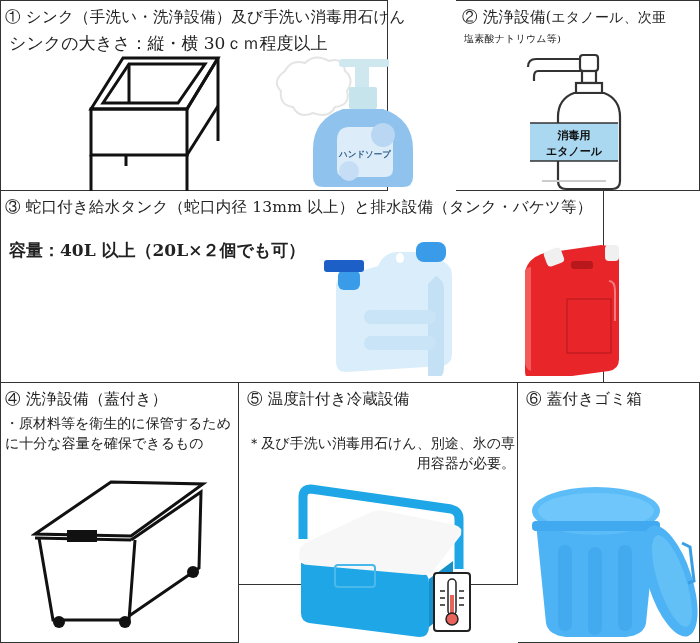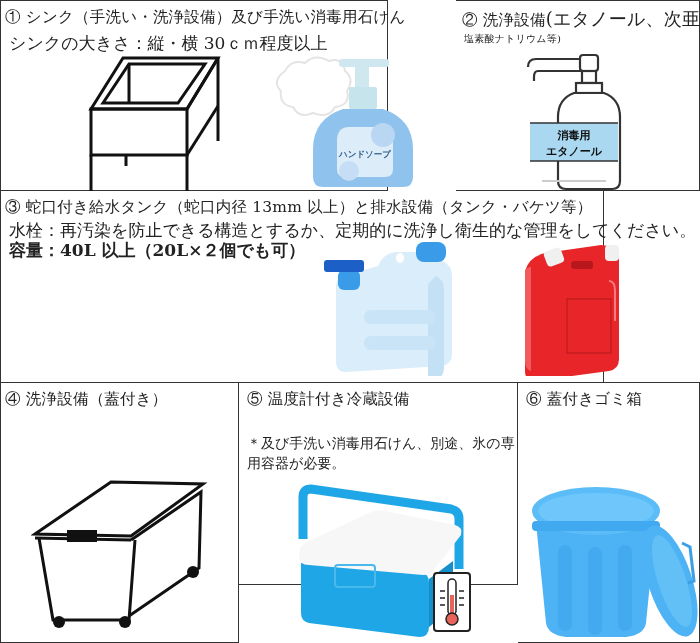--- a/index.html
+++ b/index.html
@@ -50,21 +50,21 @@
     <path d="M80,74 h32 q12,2 12,14 v28 q0,8 -8,8 h-40 q-8,0 -8,-8 v-28 q0,-14 12,-14z" fill="#dcedf9"></path>
     <circle cx="114" cy="82" r="12" fill="#b9d6f3"></circle>
     <circle cx="80" cy="118" r="10" fill="#c6def5"></circle>
     <text class="svgtext" x="96" y="104" font-size="8.5" fill="#2e5d8a" text-anchor="middle">ハンドソープ</text>
   </svg>
 </div>
 
 <div class="cell bt bb br" style="left:456px;top:0;width:244px;height:191px;">
   <div class="title" style="left:6px;top:6px;">
     <span>②</span>
-    <span>洗浄設備</span><span style="font-size:18px;margin-top:44px;">(エタノール、次亜</span>
+    <span>洗浄設備</span><span style="font-size:14px;margin-top:44px;">(エタノール、次亜</span>
   </div>
   <div class="title" style="left:8px;top:31px;font-size:10px;">塩素酸ナトリウム等)</div>
 
   <svg style="left:62px;top:52px;" width="110" height="138" viewBox="0 0 110 138">
     <g fill="none" stroke="#333" stroke-width="2.2">
       <path d="M10,14 q0,-8 8,-8 h50 v12 h-48 q-4,0 -4,6 v4"></path>
       <rect x="62" y="2" width="18" height="16" rx="3" fill="#fff"></rect>
       <rect x="64" y="18" width="14" height="12" fill="#fff"></rect>
       <rect x="58" y="30" width="26" height="10" fill="#fff"></rect>
       <path d="M56,40 h30 q16,6 16,24 v64 q0,8 -8,8 h-46 q-8,0 -8,-8 v-64 q0,-18 16,-24z" fill="#fff"></path>
@@ -76,21 +76,20 @@
     <text class="svgtext" x="56" y="102" font-size="11" fill="#111" text-anchor="middle">エタノール</text>
     <line x1="24" y1="128" x2="88" y2="128" stroke="#ccc" stroke-width="2"></line>
   </svg>
 </div>
 
 <div class="cell bl br" style="left:0;top:191px;width:604px;height:191px;">
   <div class="title" style="left:4px;top:6px;">
     <span>③</span>
     <span>蛇口付き給水タンク（蛇口内径 13mm 以上）と排水設備（タンク・バケツ等）</span>
   </div>
-  <div class="note" style="left:8px;top:30px;">水栓：再汚染を防止できる構造とするか、定期的に洗浄し衛生的な管理をしてください。</div>
   <div class="note" style="left:8px;top:50px;font-weight:bold;">容量：40L 以上（20L×２個でも可）</div>
 
   <svg style="left:315px;top:47px;" width="150" height="138" viewBox="0 0 150 138">
     <path d="M20,48 q0,-8 8,-10 l34,-10 q6,-14 20,-14 h30 q10,0 16,10 q8,4 8,14 v78 q0,10 -10,12 l-96,6 q-10,0 -10,-10z" fill="#d9edfa"></path>
     <path d="M120,38 q8,4 8,14 v78 q0,10 -10,12 l-6,0 v-96z" fill="#c4e0f5"></path>
     <rect x="48" y="72" width="72" height="14" rx="7" fill="#c9e3f7"></rect>
     <rect x="48" y="98" width="72" height="14" rx="7" fill="#c9e3f7"></rect>
     <ellipse cx="84" cy="20" rx="4" ry="5" fill="#fff"></ellipse>
     <rect x="100" y="4" width="30" height="20" rx="8" fill="#3a9be8"></rect>
     <rect x="22" y="32" width="22" height="20" rx="6" fill="#3a9be8"></rect>
@@ -106,36 +105,37 @@
     <rect x="54" y="58" width="44" height="54" fill="none" stroke="#c31c20" stroke-width="1.5"></rect>
     <path d="M96,40 q6,0 6,10 v30" stroke="#f47a7c" stroke-width="2" fill="none"></path>
   </svg>
 </div>
 
 <div class="cell bt bl bb br" style="left:0;top:382px;width:239px;height:261px;">
   <div class="title" style="left:4px;top:6px;">
     <span>④</span>
     <span>洗浄設備（蓋付き）</span>
   </div>
+  <div class="note-wrap" style="left:4px;top:30px;width:228px;">・原材料等を衛生的に保管するために十分な容量を確保できるもの</div>
 
   <svg style="left:30px;top:95px;" width="180" height="150" viewBox="0 0 180 150">
     <g fill="none" stroke="#111" stroke-width="3">
       <polygon points="4,56 80,4 172,6 100,58"></polygon>
       <line x1="4" y1="60" x2="100" y2="62"></line>
       <path d="M8,60 L22,142 H98 L104,62"></path>
       <path d="M100,62 L170,14 L168,90 L98,138"></path>
     </g>
     <rect x="36" y="52" width="30" height="12" fill="#111"></rect>
     <circle cx="28" cy="144" r="6" fill="#111"></circle>
     <circle cx="94" cy="144" r="6" fill="#111"></circle>
     <circle cx="162" cy="94" r="6" fill="#111"></circle>
   </svg>
 </div>
 
-<div class="cell bt bb br" style="left:239px;top:382px;width:279px;height:203px;">
+<div class="cell bt bb br" style="left:239px;top:382px;width:279px;height:203px;text-align:right;">
   <div class="title" style="left:8px;top:6px;">
     <span>⑤</span>
     <span>温度計付き冷蔵設備</span>
   </div>
   <div class="note-wrap" style="left:8px;top:50px;width:268px;">＊及び手洗い消毒用石けん、別途、氷の専用容器が必要。</div>
 
   <svg style="left:50px;top:96px;" width="200" height="160" viewBox="0 0 200 160">
     <path d="M14,60 V18 q0,-8 8,-8 l140,20 q8,2 8,10 v50" fill="none" stroke="#1ea6e6" stroke-width="9"></path>
     <path d="M12,84 l120,10 q8,0 8,10 v44 q0,10 -10,10 l-110,-14 q-8,-2 -8,-10z" fill="#1ea6e6"></path>
     <path d="M140,100 l24,-18 v40 q0,8 -6,12 l-18,14z" fill="#178fcb"></path>

